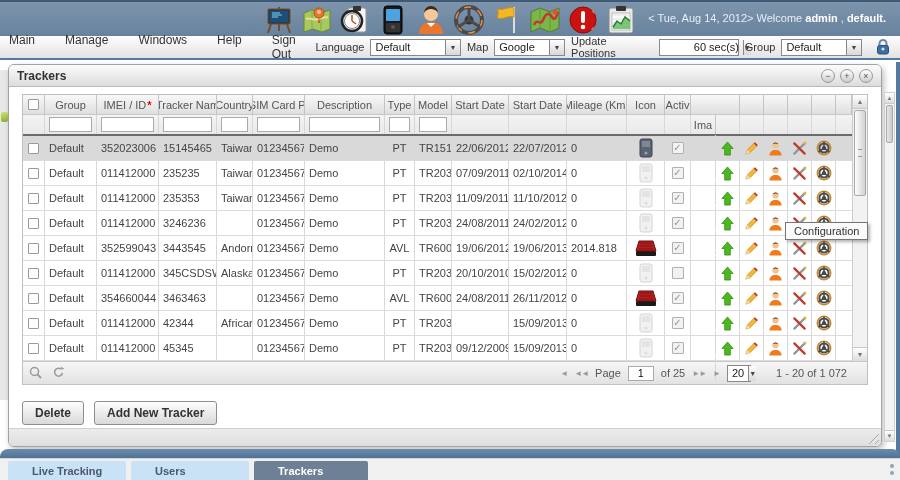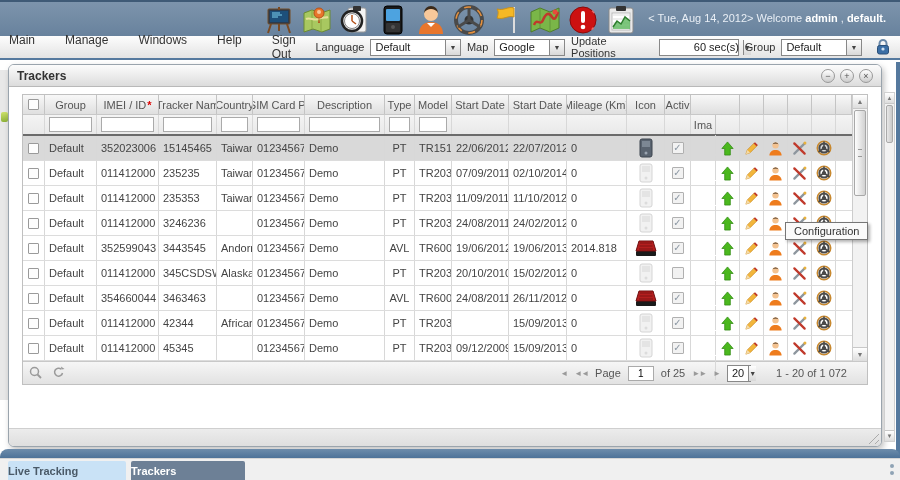--- a/index.html
+++ b/index.html
@@ -102,21 +102,21 @@
   .btn { height:24px; padding:0 12px; background:linear-gradient(#fdfdfd,#d9d9d9); border:1px solid #8e8e8e;
     border-radius:3px; font-size:12px; font-weight:bold; color:#333; cursor:pointer; font-family:"Liberation Sans",sans-serif; }
 
   
   .tooltip { position:absolute; left:785px; top:160px; background:#fafafa; border:1px solid #767676;
     padding:2px 8px; font-size:11px; color:#333; box-shadow:2px 2px 3px rgba(0,0,0,.3); z-index:50; }
 
   
   .taskbar { position:absolute; left:0; top:458px; width:900px; height:22px; background:#f0f0f0;
     border-top:1px solid #d5d5d5; display:flex; align-items:stretch; padding-left:8px; gap:5px; }
-  .task-tab { width:118px; display:flex; align-items:center; padding-left:0; font-size:11px; font-weight:bold;
+  .task-tab { width:118px; display:flex; align-items:center; padding-left:24px; font-size:11px; font-weight:bold;
     color:#4a5a68; background:#c9e2f6; cursor:pointer; margin-top:2px; border-radius:2px 2px 0 0;text-align:right; }
   .task-tab.active { background:#6d8096; color:#fff; width:114px; }
   .task-dots { margin-left:auto; margin-right:6px; display:flex; flex-direction:column; justify-content:center; gap:3px; }
   .task-dots i { width:4px; height:4px; border-radius:50%; background:#8fa3b5; }
 </style>
 </head>
 <body>
 
 <div class="top-header">
   <div class="hdr-icons">
@@ -1025,38 +1025,43 @@
           <span class="pg-arrow">►</span>
           <div class="fake-select pg-select">
             <span class="val">20</span>
               <span class="dd">▼</span>
           </div>
         </div>
         <span class="pager-right">1 - 20 of 1 072</span>
       </div>
     </div>
 
+    <div class="btn-row">
+      <button class="btn">Delete</button>
+      <button class="btn">Add New Tracker</button>
+    </div>
 
     <div class="win-footer">
       <span class="resize-grip"></span>
     </div>
   </div>
 
   <div class="tooltip">Configuration</div>
 
   <div class="page-scrollbar">
     <div class="sb-btn">▲</div>
     <div class="sb-thumb"></div>
     <div class="sb-btn bottom">▼</div>
   </div>
 
   <div class="frame-right"></div>
   <div class="frame-bottom"></div>
 </div>
 
 <div class="taskbar">
   <div class="task-tab">Live Tracking</div>
+  <div class="task-tab">Users</div>
   <div class="task-tab active">Trackers</div>
   <div class="task-dots">
       <i></i>
       <i></i>
     </div>
 </div>
 
 </body></html>

